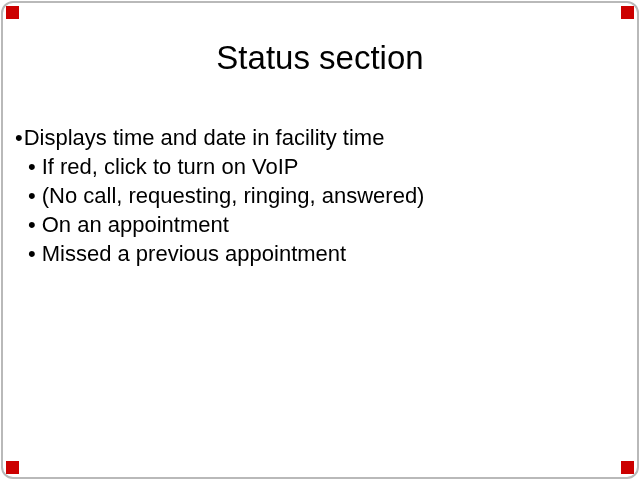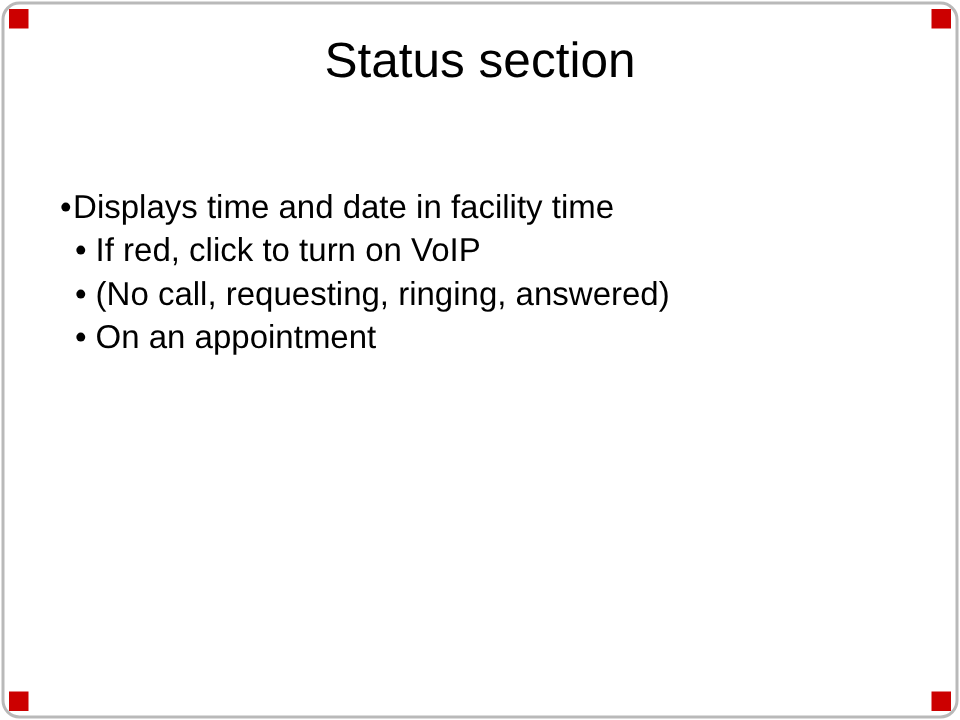--- a/index.html
+++ b/index.html
@@ -33,21 +33,21 @@
     background: #cc0000;
     z-index: 3;
   }
   .corner-marker.tl { left: 6px;  top: 6px; }
   .corner-marker.tr { right: 6px; top: 6px; }
   .corner-marker.bl { left: 6px;  bottom: 6px; }
   .corner-marker.br { right: 6px; bottom: 6px; }
 
   .slide-title {
     position: absolute;
-    top: 20px;
+    top: 38px;
     left: 0;
     width: 100%;
     margin: 0;
     text-align: center;
     font-size: 33px;
     font-weight: normal;
     line-height: 40px;
     letter-spacing: 0px;
     color: #000000;
   }
@@ -60,23 +60,23 @@
   .line {
     font-size: 22px;
     line-height: 29px;
     white-space: nowrap;
     color: #000000;
   }
   .line .bullet {
     display: inline-block;
     font-size: 22px;
   }
-  .line.lvl1 { padding-left: 40px; }
+  .line.lvl1 { padding-left: 15px; }
   .line.lvl1 .bullet { margin-right: 1px; }
-  .line.lvl2 { padding-left: 50px; }
+  .line.lvl2 { padding-left: 28px; }
   .line.lvl2 .bullet { margin-right: 6px; }
 </style>
 </head>
 <body>
 
 <div class="slide">
 
   <div class="slide-border"></div>
 
   <div class="corner-marker tl"></div>
@@ -101,16 +101,19 @@
     <div class="line lvl2">
       <span class="bullet">•</span><span>(No call, requesting, ringing, answered)</span>
     </div>
 
 
     <div class="line lvl2">
       <span class="bullet">•</span><span>On an appointment</span>
     </div>
 
 
+    <div class="line lvl2">
+      <span class="bullet">•</span><span>Missed a previous appointment</span>
+    </div>
 
 
   </div>
 </div>
 
 </body></html>

